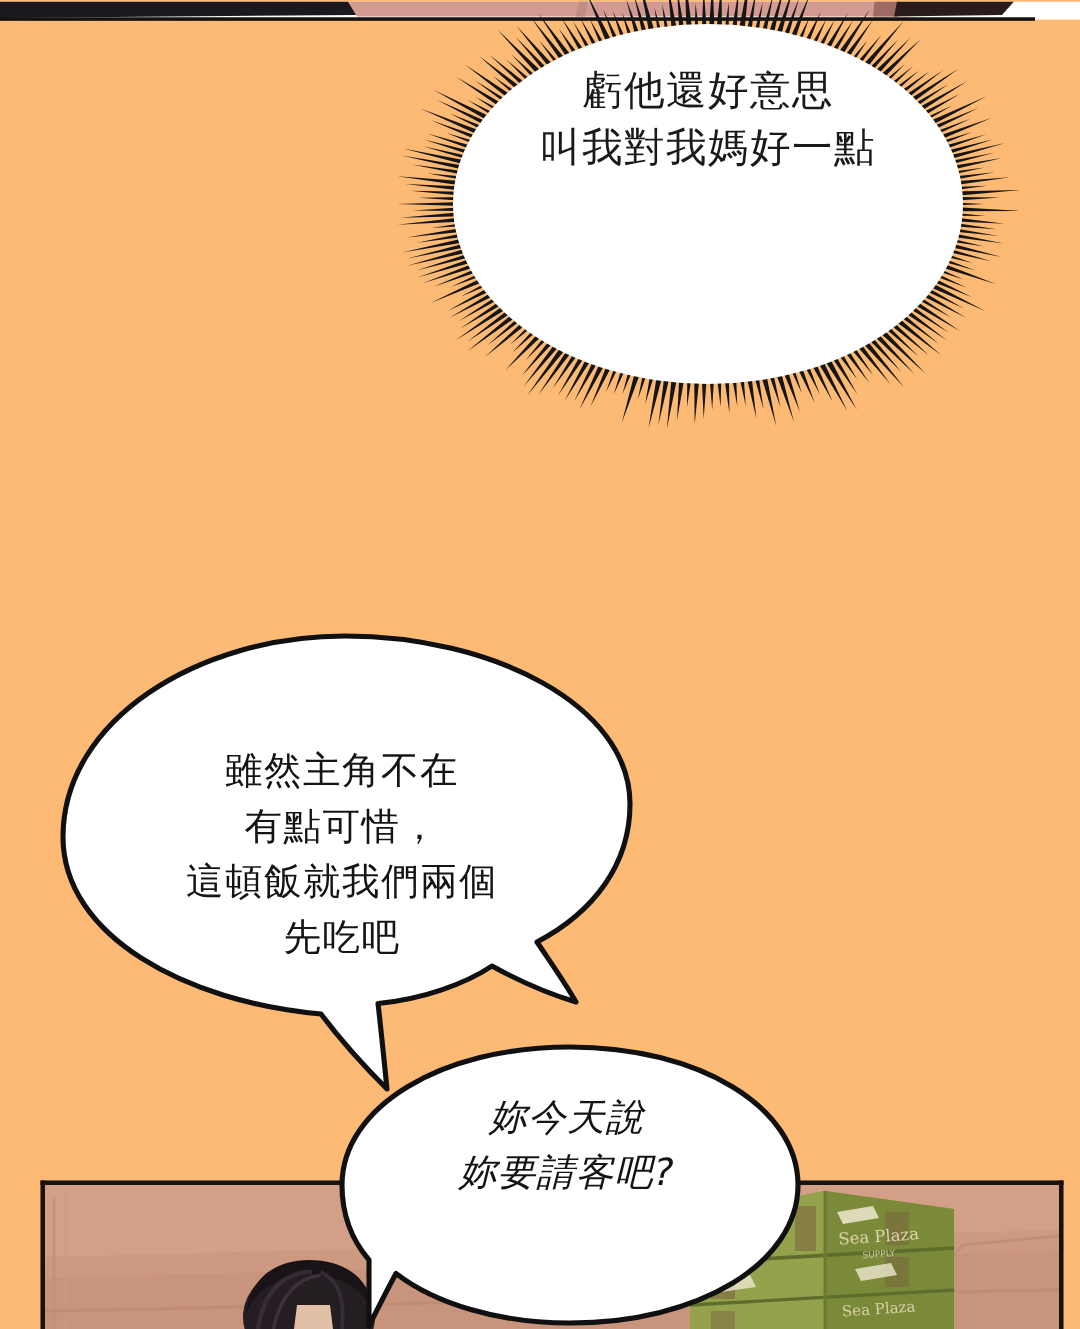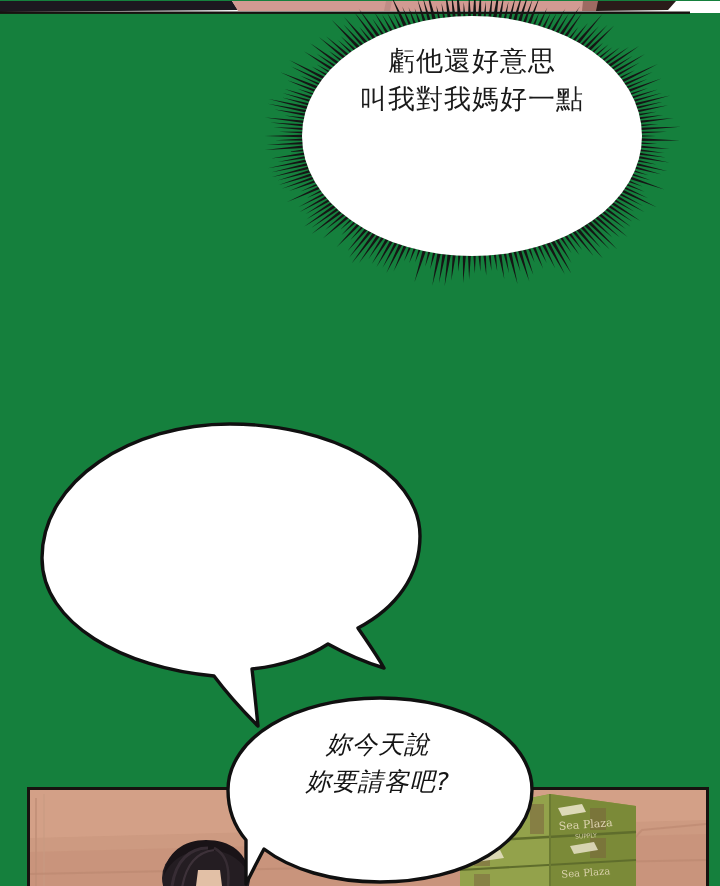--- a/index.html
+++ b/index.html
@@ -10,21 +10,21 @@
   body {
     width: 720px;
     height: 886px;
     overflow: hidden;
     font-family: "DejaVu Sans", "Liberation Sans", sans-serif;
   }
   #page {
     position: relative;
     width: 720px;
     height: 886px;
-    background: #15803d;
+    background: #fdba74;
     overflow: hidden;
   }
 
   
   .top-strip {
     position: absolute;
     left: 0; top: 0;
     width: 720px;
     height: 14px;
     overflow: hidden;
@@ -371,20 +371,24 @@
           C392 158 368 190 330 210
           C338 222 348 236 356 250
           C336 244 318 236 300 226
           C282 238 254 248 224 251
           C226 268 228 288 230 308
           C214 292 198 274 186 258
           C96 250 14 206 14 140
           C14 62 104 6 202 6 Z" fill="#ffffff" stroke="#101010" stroke-width="3.4" stroke-linejoin="round"></path>
     </svg>
   </div>
+  <div class="bubble2-text">雖然主角不在
+有點可惜，
+這頓飯就我們兩個
+先吃吧</div>
 
   <div class="bottom-panel">
     <div class="bp-art">
       <svg viewBox="0 0 676 96" preserveAspectRatio="none" aria-hidden="true">
 
         <rect x="0" y="0" width="676" height="96" fill="#cf9c83"></rect>
 
         <rect x="0" y="0" width="676" height="96" fill="#c9957c" opacity="0.25"></rect>
         <path d="M0 0 L676 0 L676 30 L0 48 Z" fill="#d8a68c" opacity="0.55"></path>
         <path d="M0 62 L676 44 L676 96 L0 96 Z" fill="#c68e76" opacity="0.45"></path>

